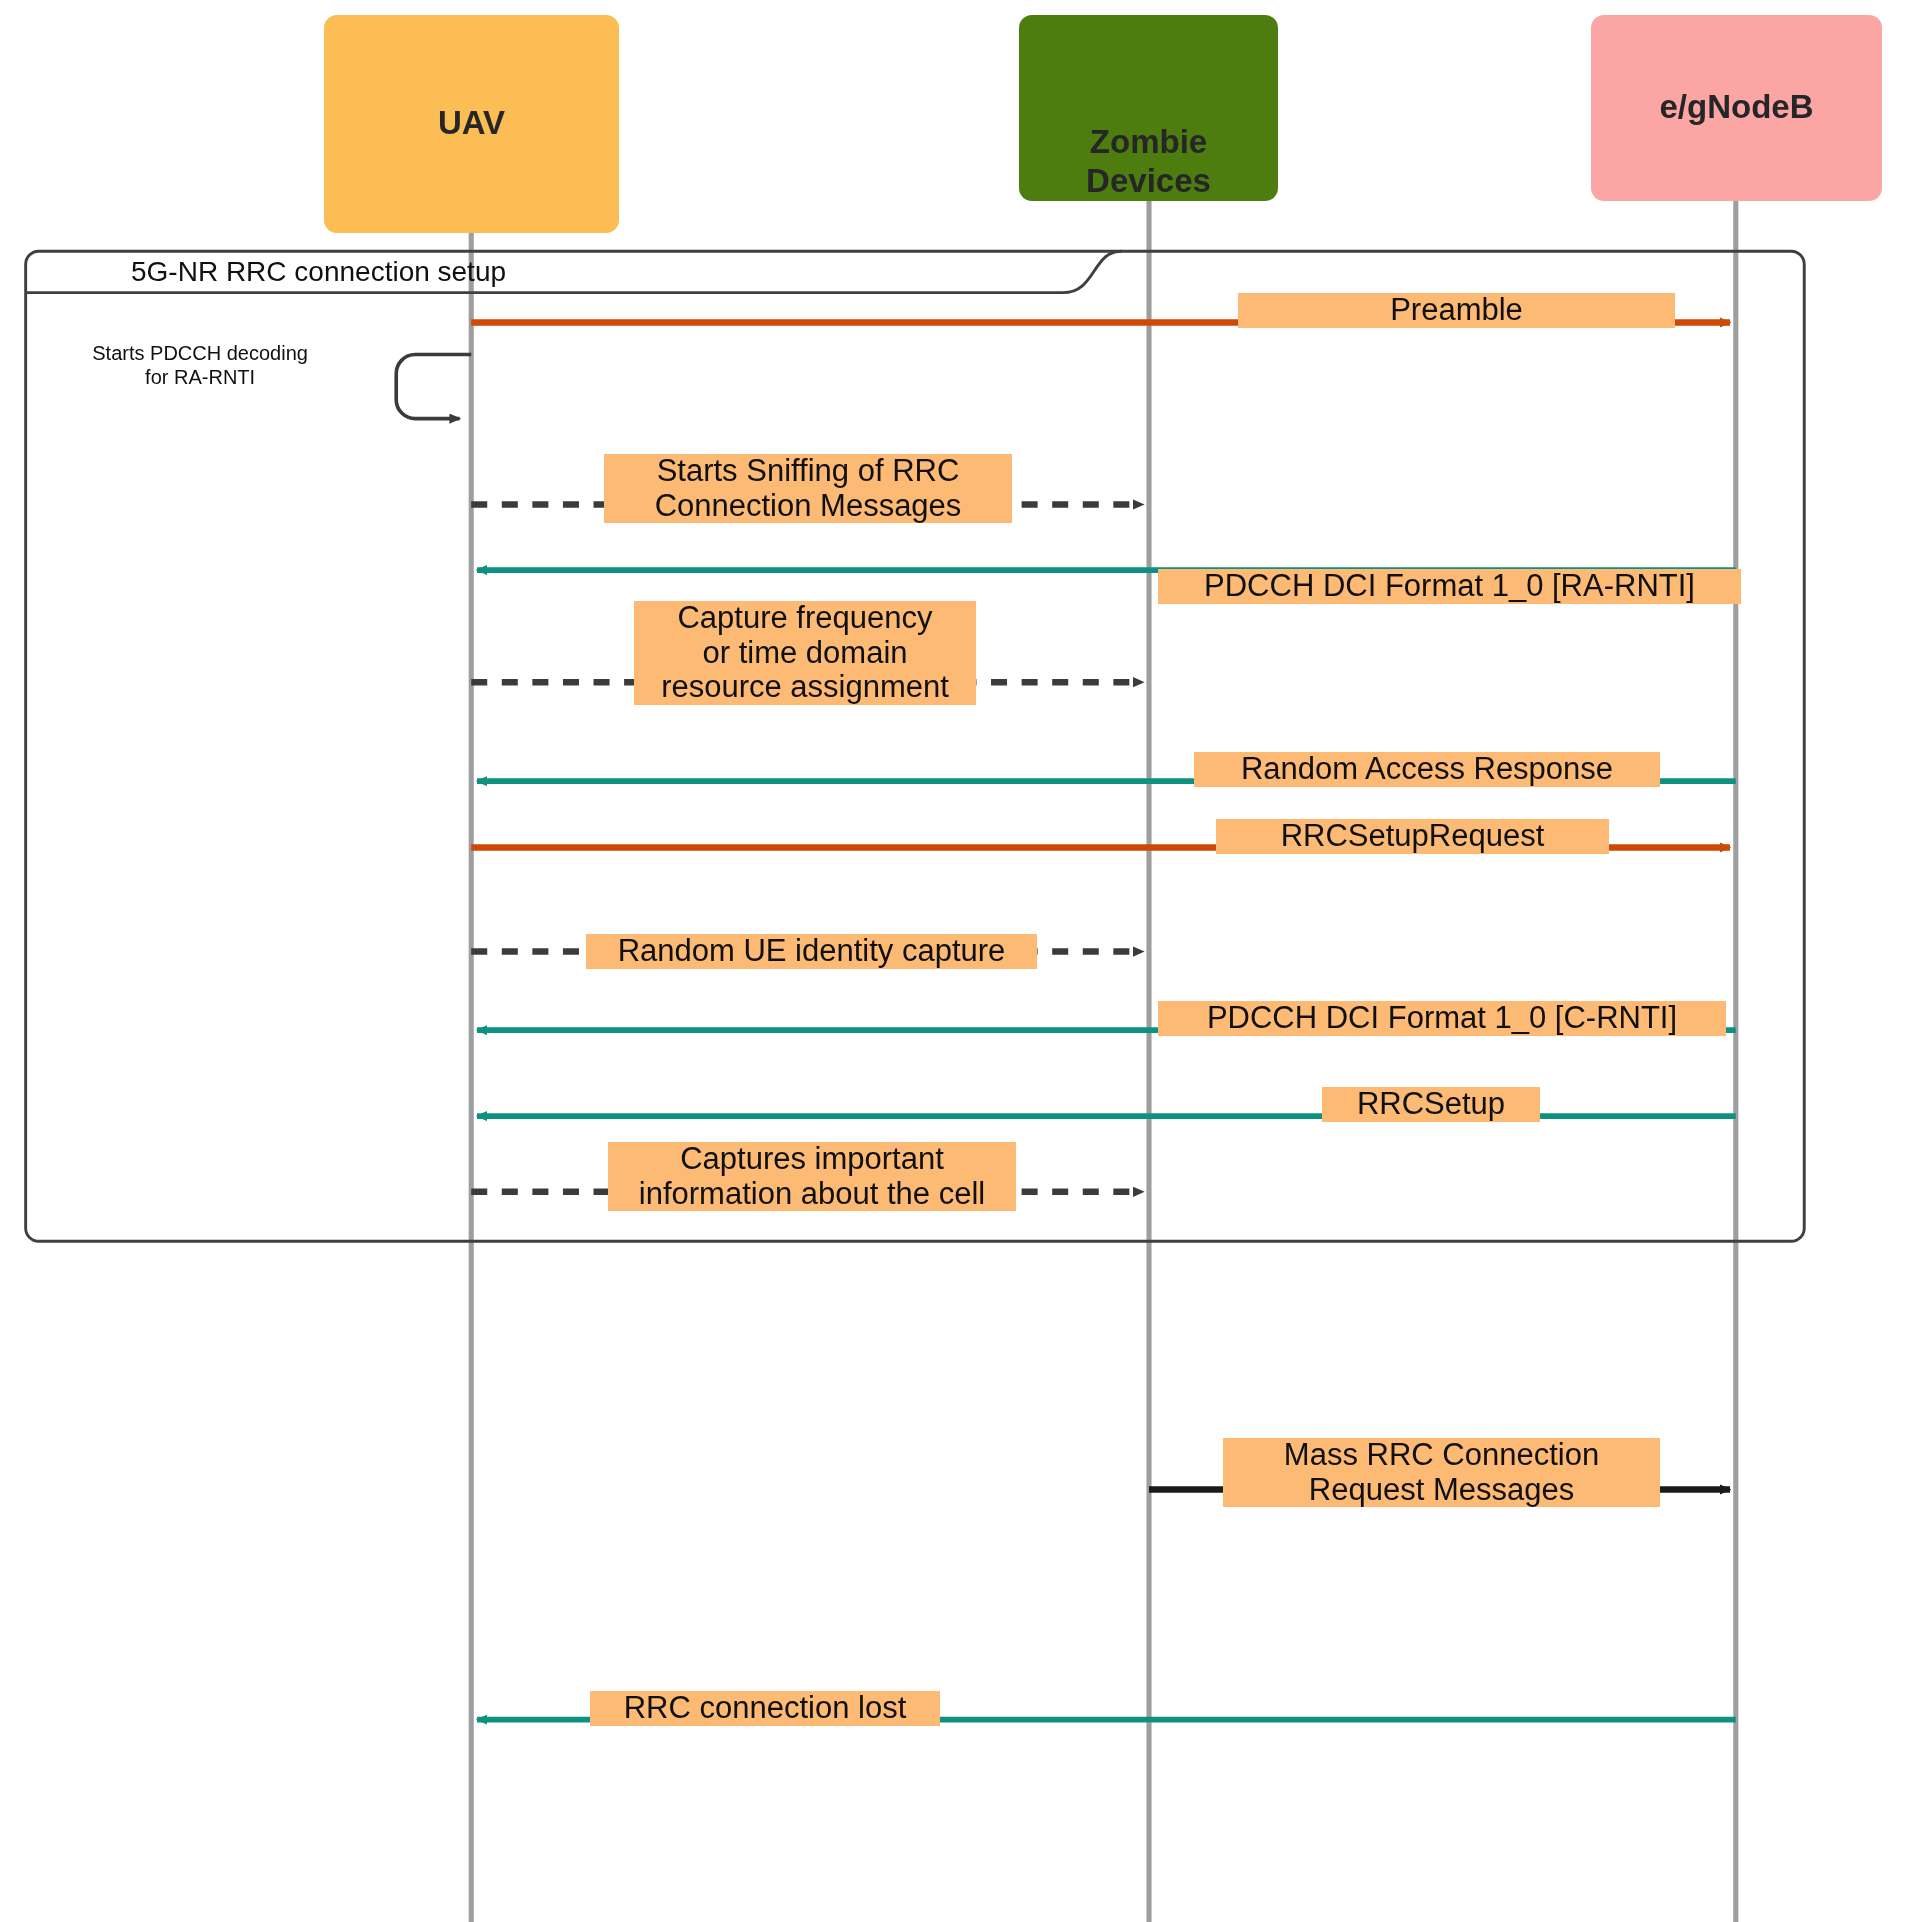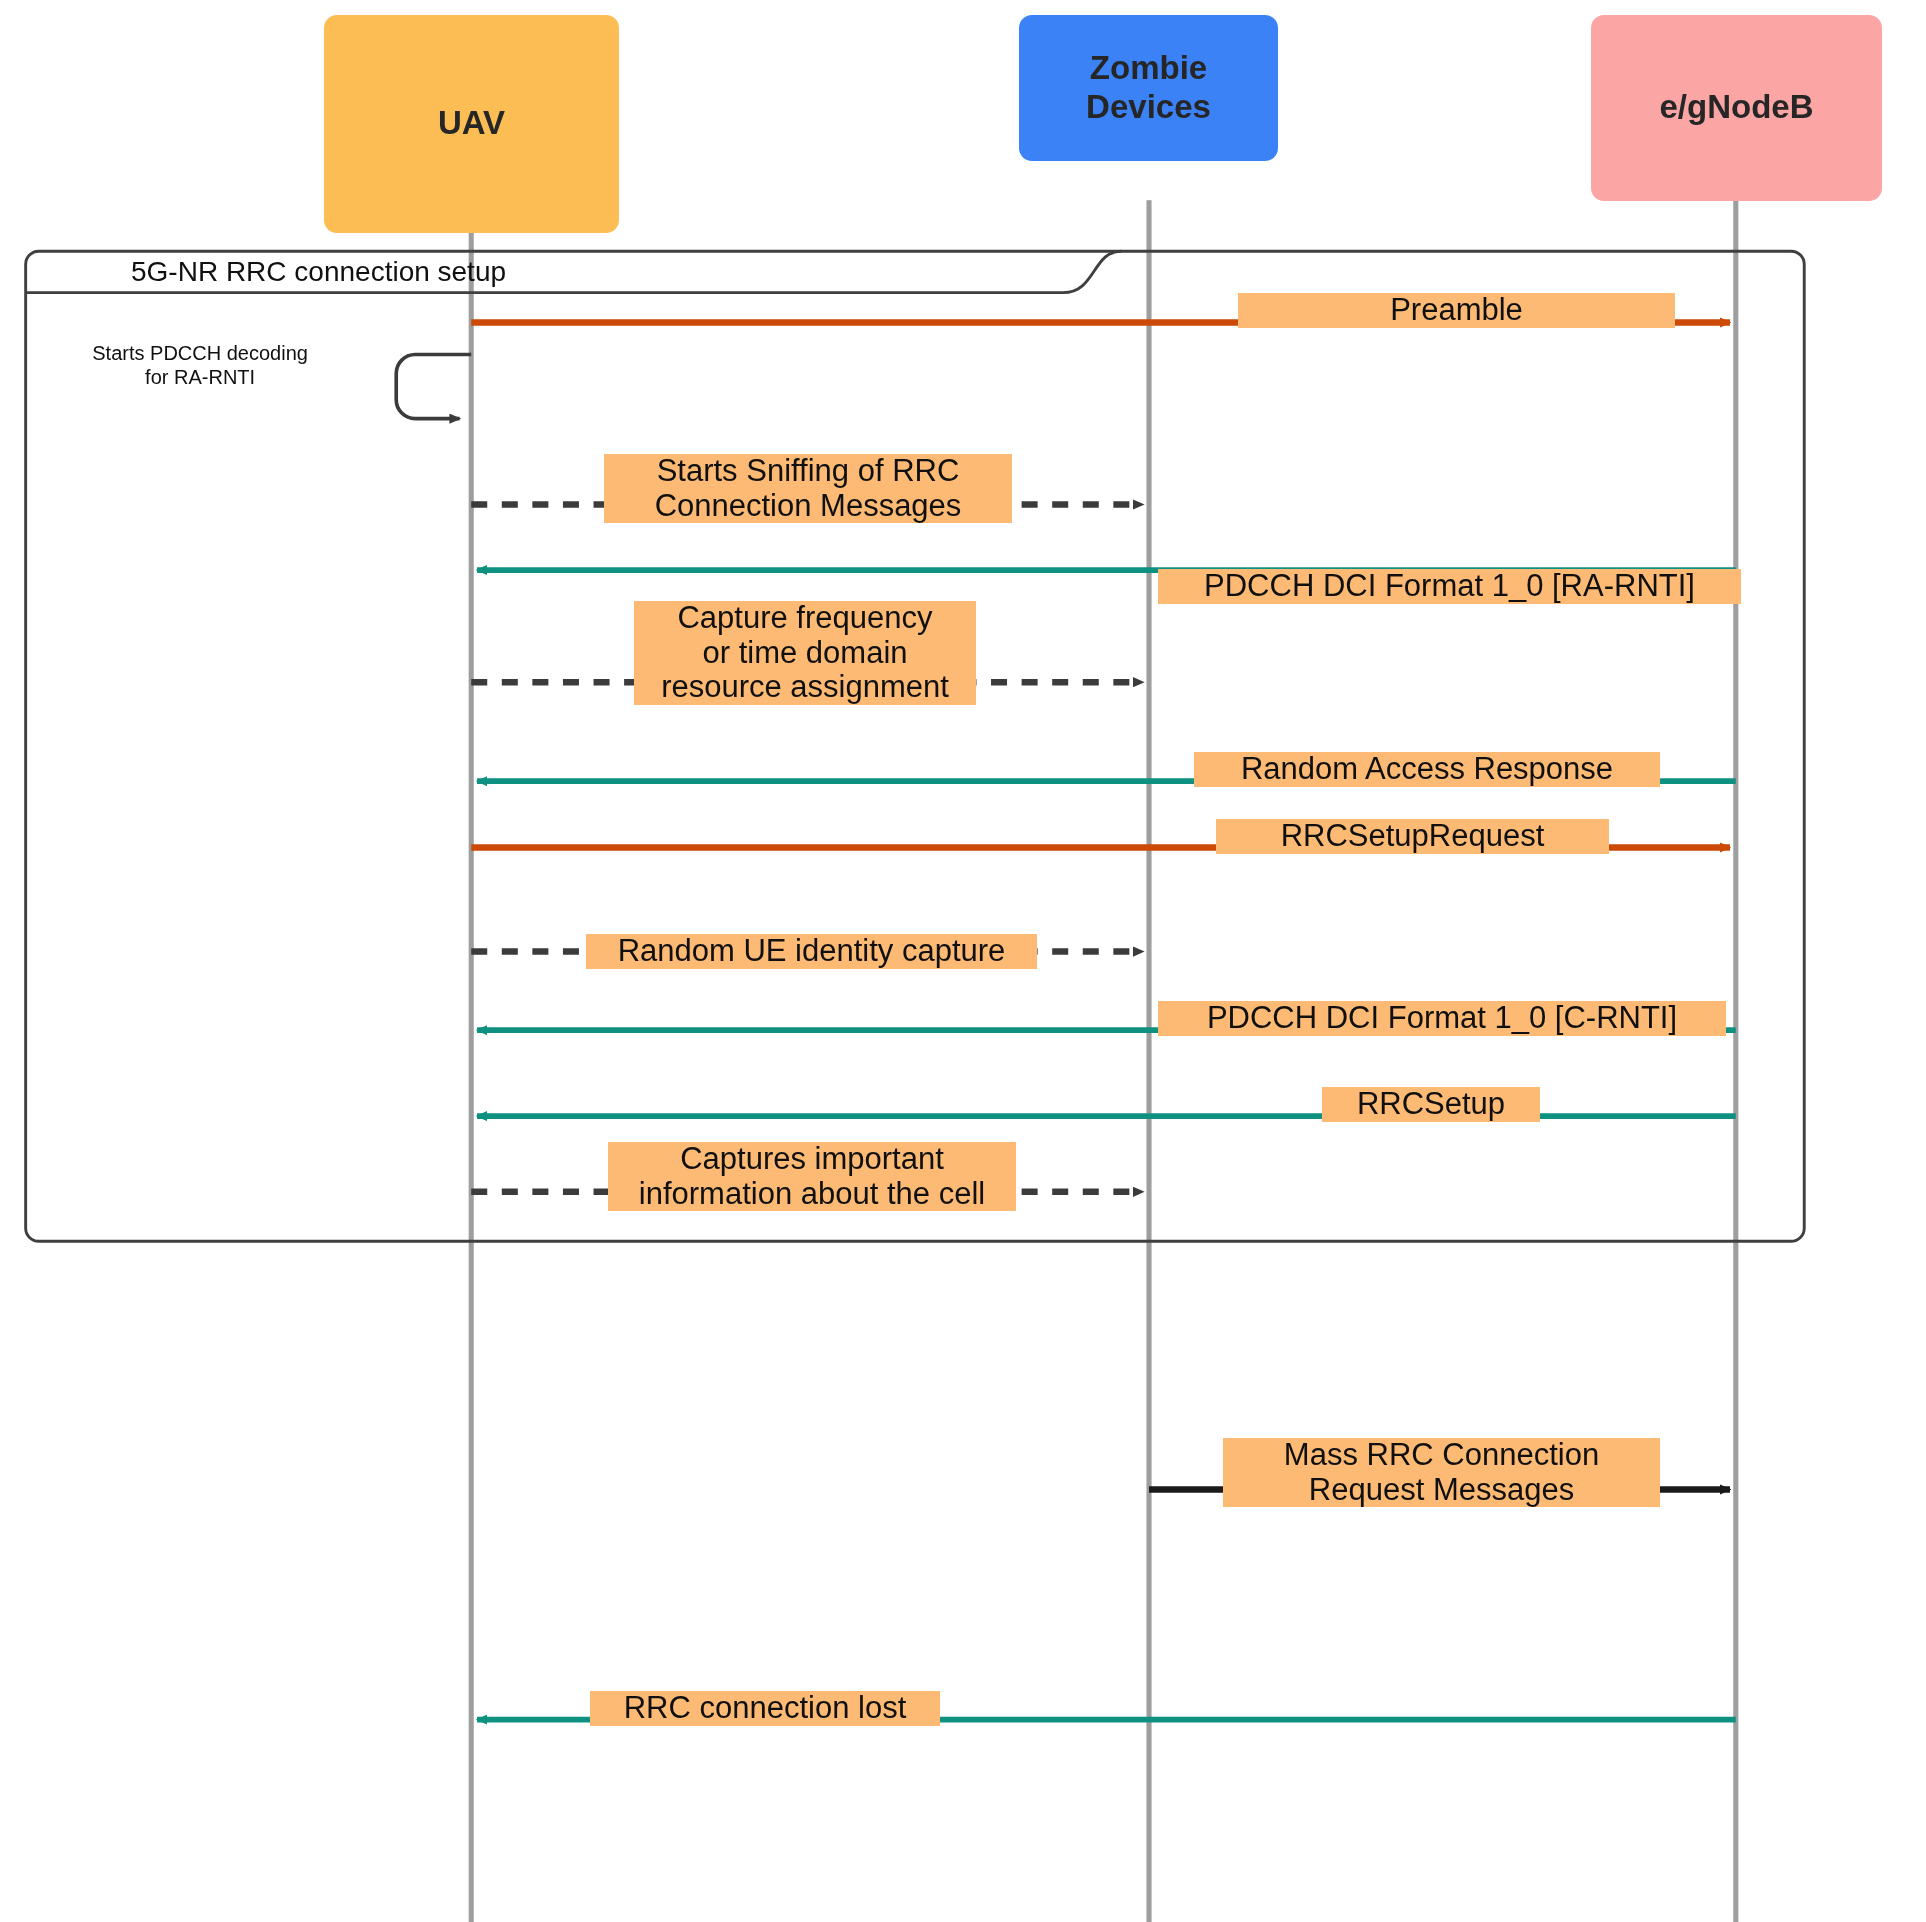--- a/index.html
+++ b/index.html
@@ -123,21 +123,21 @@
       <line x1="1578" y1="2046" x2="2376" y2="2046" stroke="#1a1a1a" stroke-width="9" marker-end="url(#ah-black)"></line>
 
       <line x1="2384" y1="2362" x2="655" y2="2362" stroke="#0E9180" stroke-width="8" marker-end="url(#ah-teal)"></line>
     </g>
   </svg>
 
   <div class="actor-box" style="left:324px; top:14.6px; width:295px; height:218px; background:#FCBD55;">
     <span>UAV</span>
   </div>
 
-  <div class="actor-box" style="left:1019px; top:14.6px; width:259px; height:146px; background:#3b82f6; white-space:pre-line;">
+  <div class="actor-box" style="left:1019px; top:14.6px; width:259px; height:186px; background:#4d7c0f; white-space:pre-line;align-items:flex-end;">
     <span>Zombie
 Devices</span>
   </div>
 
   <div class="actor-box" style="left:1591px; top:14.6px; width:291px; height:186px; background:#fca5a5;">
     <span>e/gNodeB</span>
   </div>
 
   <div class="frag-label" style="left:131px; top:256px; width:874px;">5G-NR RRC connection setup</div>
 

